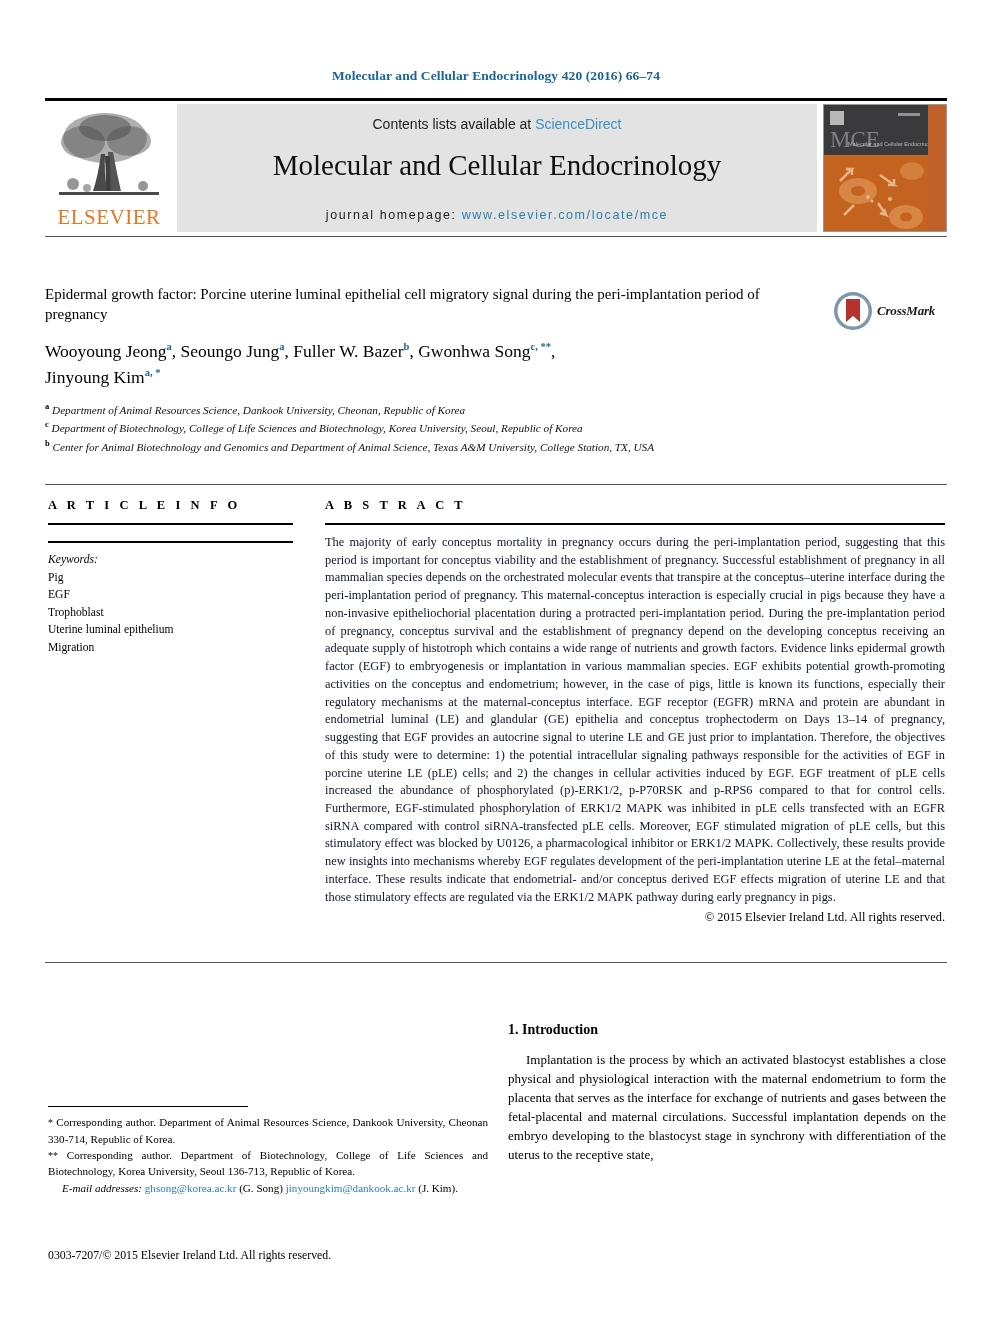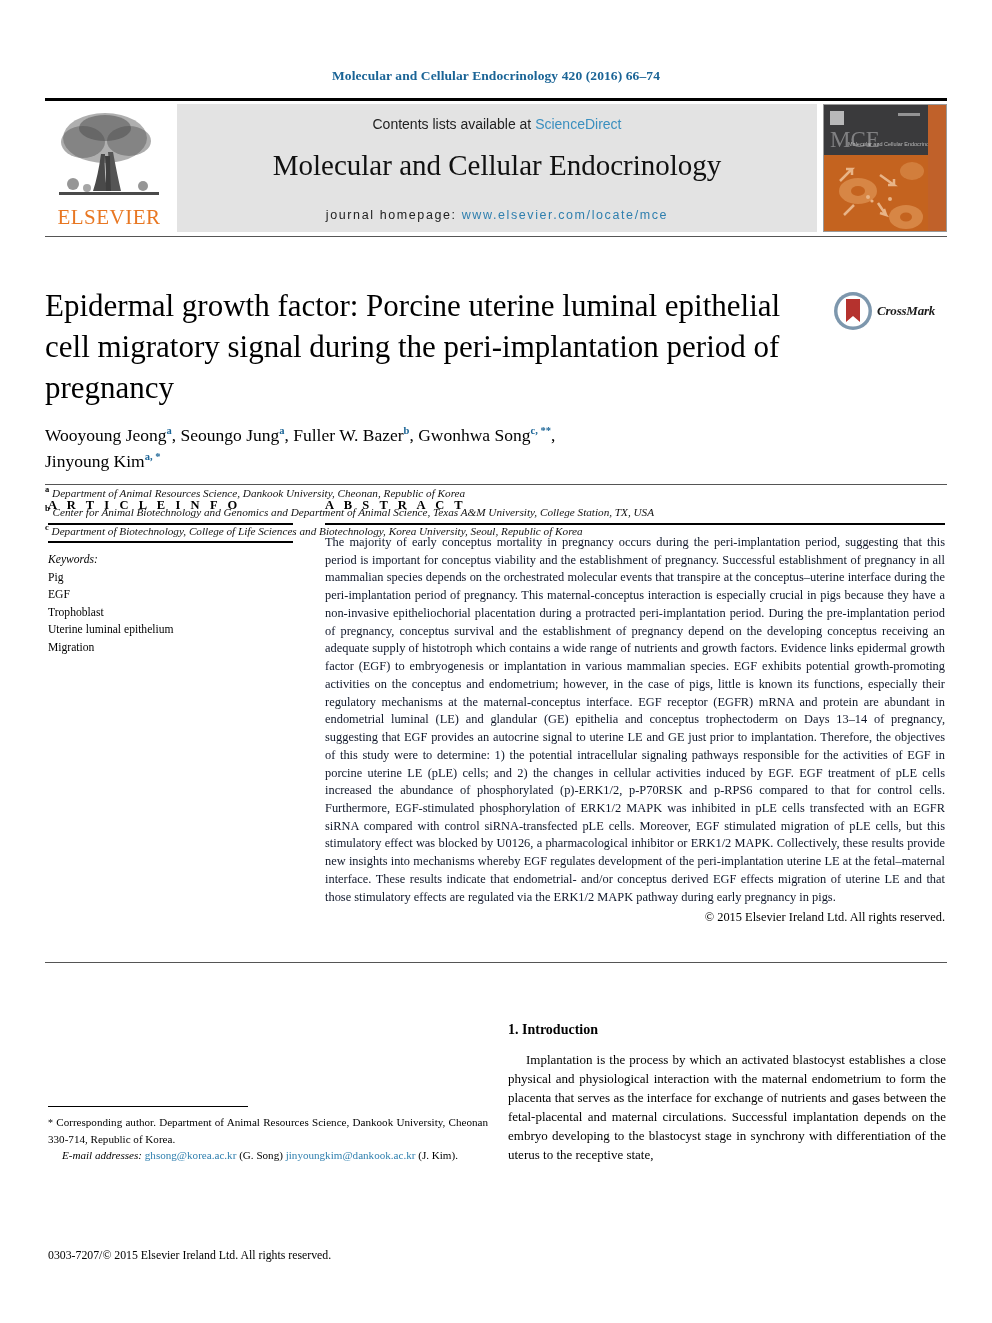--- a/index.html
+++ b/index.html
@@ -131,21 +131,21 @@
 
   
   .title-block {
     position: absolute;
     left: 45px; top: 285px;
     width: 902px;
   }
   .article-title {
     width: 780px;
     font-family: "Liberation Serif", serif;
-    font-size: 31px;
+    font-size: 15px;
     line-height: 1.33;
     color: #000;
     font-weight: normal;
     margin: 0;
   }
   .crossmark {
     position: absolute;
     right: 6px; top: 6px;
     width: 108px;
     height: 42px;
@@ -407,22 +407,22 @@
     </div>
 
     <h1 class="article-title">Epidermal growth factor: Porcine uterine luminal epithelial cell migratory signal during the peri-implantation period of pregnancy</h1>
 
     <div class="authors">
       <span><span>Wooyoung Jeong</span><span class="sup">a</span></span><span>, </span><span><span>Seoungo Jung</span><span class="sup">a</span></span><span>, </span><span><span>Fuller W. Bazer</span><span class="sup">b</span></span><span>, </span><span><span>Gwonhwa Song</span><span class="sup">c, **</span></span><span>, </span><br><span><span>Jinyoung Kim</span><span class="sup">a, *</span></span>
     </div>
 
     <div class="affils">
       <div class="affil"><span class="sup">a</span> <span>Department of Animal Resources Science, Dankook University, Cheonan, Republic of Korea</span></div>
+      <div class="affil"><span class="sup">c</span> <span>Department of Biotechnology, College of Life Sciences and Biotechnology, Korea University, Seoul, Republic of Korea</span></div>
       <div class="affil"><span class="sup">b</span> <span>Center for Animal Biotechnology and Genomics and Department of Animal Science, Texas A&amp;M University, College Station, TX, USA</span></div>
-      <div class="affil"><span class="sup">c</span> <span>Department of Biotechnology, College of Life Sciences and Biotechnology, Korea University, Seoul, Republic of Korea</span></div>
     </div>
   </div>
 
   <div class="rule-mid"></div>
 
   <div class="info-col">
     <div class="col-head">A R T I C L E   I N F O</div>
     <div class="hrule"></div>
 
 
@@ -450,20 +450,24 @@
   <div class="intro-col">
     <h2 class="section-title">1. Introduction</h2>
     <p class="body-para">Implantation is the process by which an activated blastocyst establishes a close physical and physiological interaction with the maternal endometrium to form the placenta that serves as the interface for exchange of nutrients and gases between the fetal-placental and maternal circulations. Successful implantation depends on the embryo developing to the blastocyst stage in synchrony with differentiation of the uterus to the receptive state,</p>
   </div>
 
   <div class="foot-rule"></div>
   <div class="footnotes">
     <p>
       <span class="fn-mark">*</span>
       <span>Corresponding author. Department of Animal Resources Science, Dankook University, Cheonan 330-714, Republic of Korea.</span>
+    </p>
+    <p>
+      <span class="fn-mark">**</span>
+      <span>Corresponding author. Department of Biotechnology, College of Life Sciences and Biotechnology, Korea University, Seoul 136-713, Republic of Korea.</span>
     </p>
     <p class="fn-emails">
       <span class="lbl">E-mail addresses:</span>
       <span class="email-link">ghsong@korea.ac.kr</span>
       <span>(G. Song)</span>
       <span class="email-link">jinyoungkim@dankook.ac.kr</span>
       <span>(J. Kim).</span>
     </p>
   </div>
 

